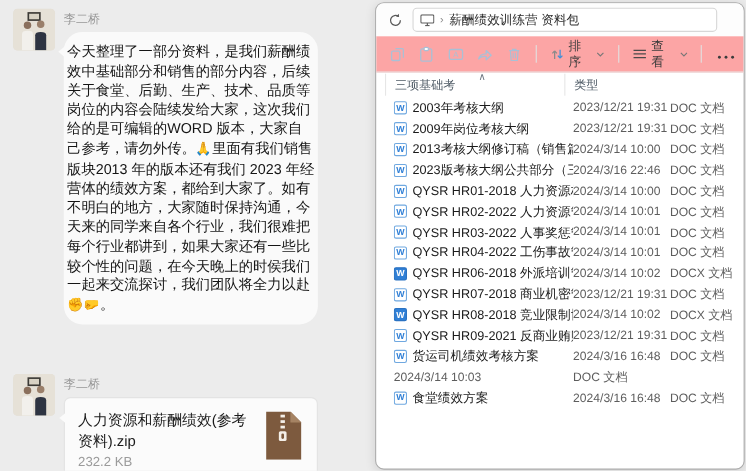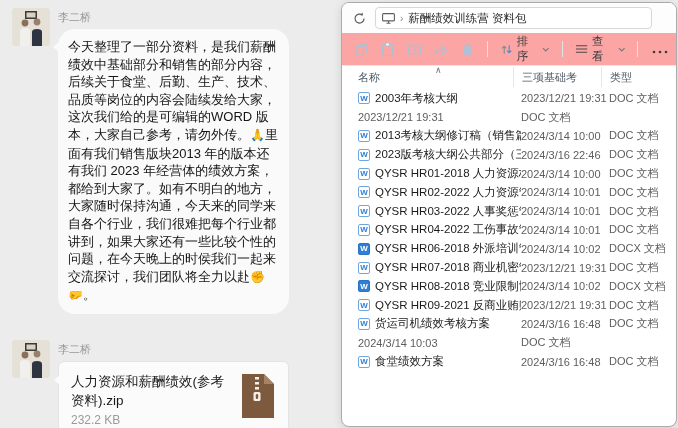--- a/index.html
+++ b/index.html
@@ -5,21 +5,21 @@
   * { margin:0; padding:0; box-sizing:border-box; }
   html,body { width:678px; height:428px; overflow:hidden; }
   body { font-family:"Liberation Sans", sans-serif; background:#ececec; position:relative; }
 
   
   .chat-panel { position:absolute; left:0; top:0; width:340px; height:428px; background:#ececec; }
   .msg { position:absolute; left:0; width:340px; }
   .avatar { position:absolute; left:12px; top:0; width:38px; height:38px; border-radius:4px; overflow:hidden; background:#e3ded4; }
   .sender-name { position:absolute; left:58px; top:2px; font-size:11px; color:#979797; }
   .bubble { position:absolute; left:58px; top:21px; width:231px; background:#fafafa; border-radius:17px;
-            padding:9px 10px; font-size:13px; line-height:17.6px; color:#151515; }
+            padding:9px 3px; font-size:13px; line-height:17.6px; color:#151515; }
   .bubble::before { content:""; position:absolute; left:-5px; top:13px; border-top:5px solid transparent;
             border-bottom:5px solid transparent; border-right:6px solid #fafafa; }
   .emoji { color:#dd9f1b; font-size:12px; }
 
   .file-card { position:absolute; left:58px; top:21px; width:231px; height:72px; background:#fbfbfb;
             border:1px solid #e3e3e3; border-radius:6px; padding:10px 12px; }
   .file-card::before { content:""; position:absolute; left:-5px; top:13px; border-top:5px solid transparent;
             border-bottom:5px solid transparent; border-right:6px solid #fbfbfb; }
   .file-card-title { font-size:13.5px; line-height:19px; color:#1a1a1a; max-width:160px; word-break:break-all; }
   .file-card-size { font-size:12px; color:#9b9b9b; margin-top:3px; }
@@ -188,36 +188,39 @@
       <svg width="16" height="4" viewBox="0 0 16 4">
         <circle cx="2" cy="2" r="1.3" fill="#3c3c3c"></circle>
           <circle cx="8" cy="2" r="1.3" fill="#3c3c3c"></circle>
           <circle cx="14" cy="2" r="1.3" fill="#3c3c3c"></circle>
       </svg>
     </div>
   </div>
 
   <div class="hdr-row">
     <span class="sort-caret">∧</span>
-    <div class="hdr-cell">名称</div>
     <div class="hdr-cell sep">三项基础考</div>
     <div class="hdr-cell sep">类型</div>
   </div>
 
   <div class="rows" id="rows">
   <div class="file-row">
     <div class="name-cell">
       <span class="file-icon"></span>
       <span class="name-text">2003年考核大纲</span>
     </div>
     <span class="date-text">2023/12/21 19:31</span>
     <span class="type-text">DOC 文档</span>
   </div>
 
   <div class="file-row">
+    <div class="name-cell">
+      <span class="file-icon"></span>
+      <span class="name-text">2009年岗位考核大纲</span>
+    </div>
     <span class="date-text">2023/12/21 19:31</span>
     <span class="type-text">DOC 文档</span>
   </div>
 
   <div class="file-row">
     <div class="name-cell">
       <span class="file-icon"></span>
       <span class="name-text">2013考核大纲修订稿（销售篇）</span>
     </div>
     <span class="date-text">2024/3/14 10:00</span>

